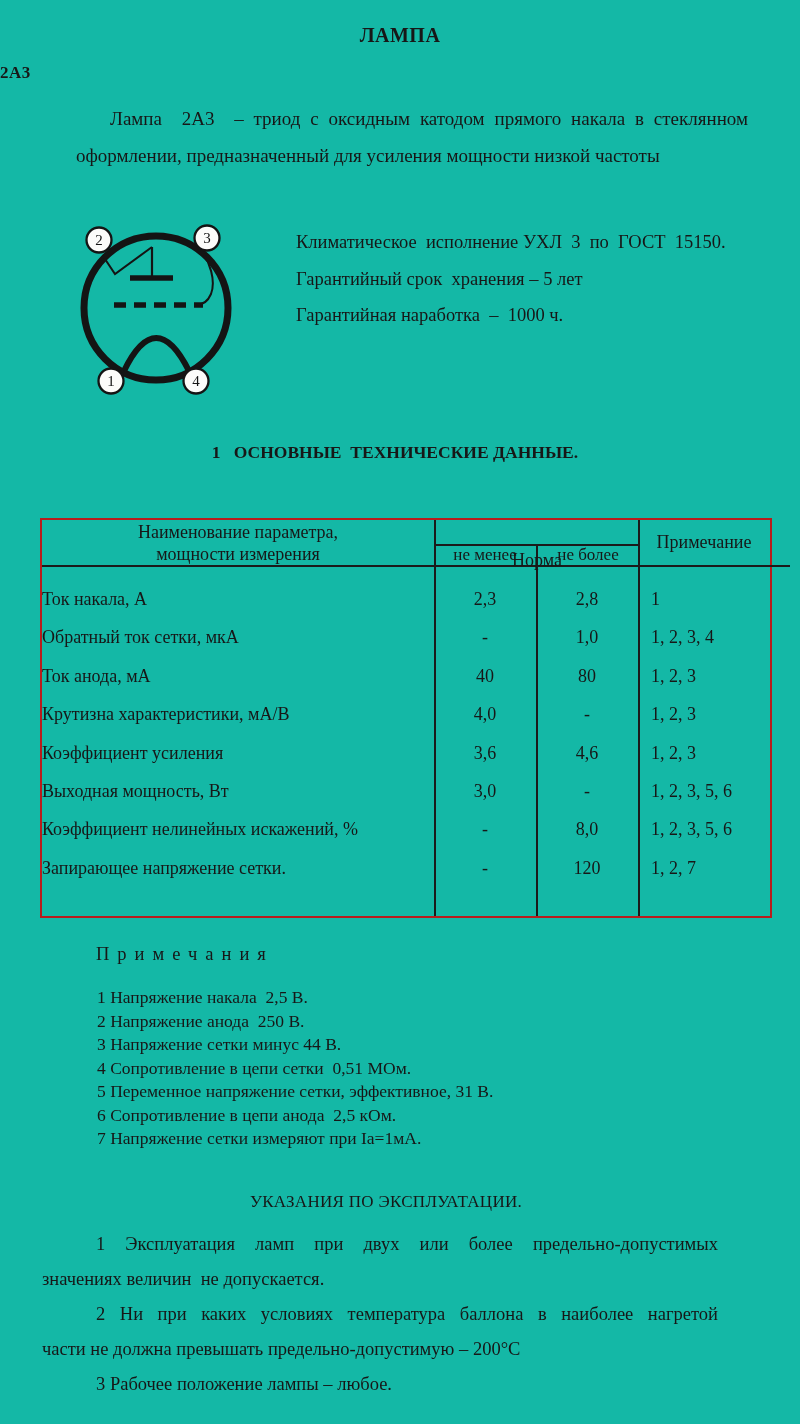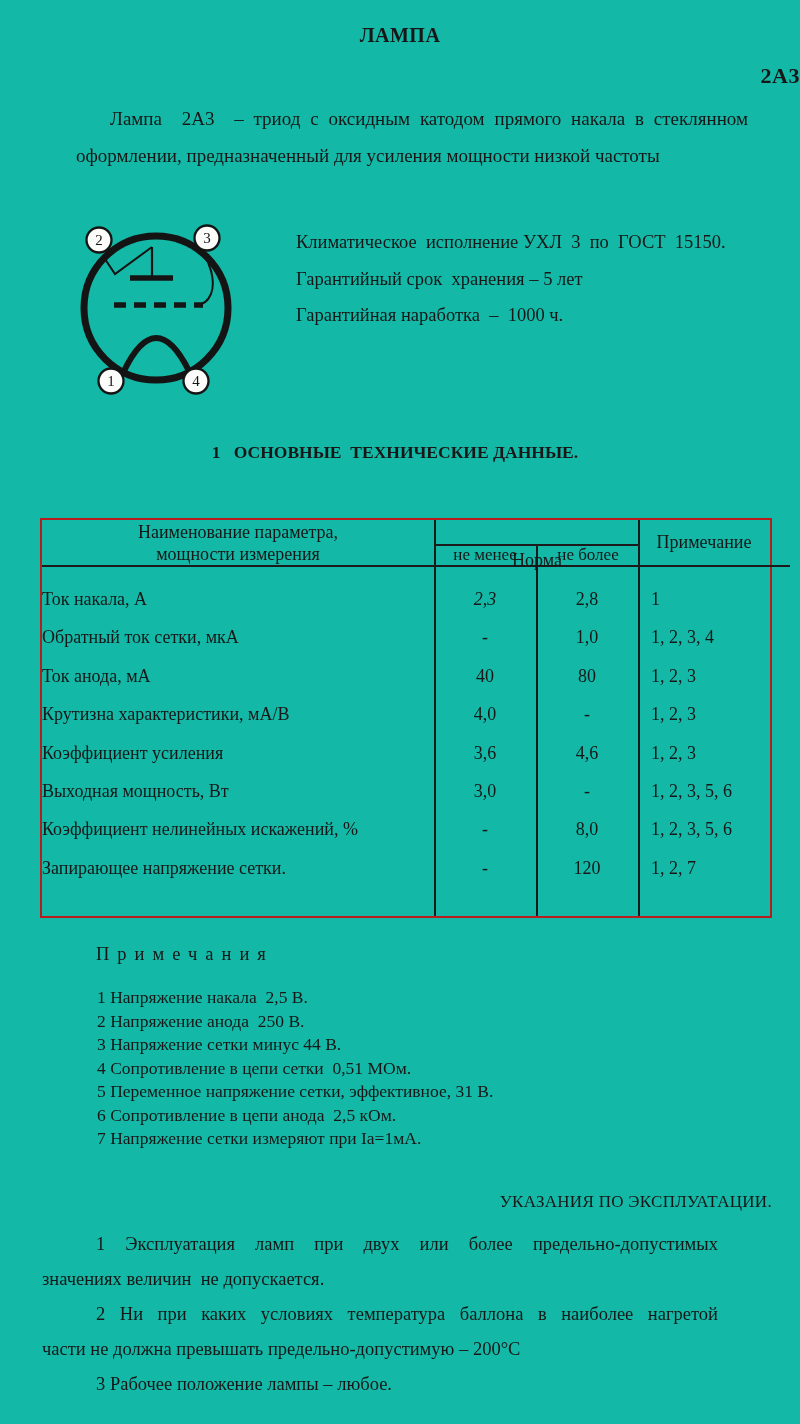--- a/index.html
+++ b/index.html
@@ -5,21 +5,21 @@
   html,body { margin:0; padding:0; background:#ffffff; }
   .page {
     position:relative; width:800px; height:1424px; overflow:hidden;
     background:#14b8a6; color:#171717;
     font-family:"Liberation Serif", "DejaVu Serif", serif;
   }
   .abs { position:absolute; }
   .pre { white-space:pre-wrap; }
 
   .doc-title   { left:0; top:24px; width:800px; text-align:center; font-weight:bold; font-size:20px; letter-spacing:.5px; }
-  .doc-subtitle{ left:0; top:63px; width:800px; text-align:right; font-weight:bold; font-size:22px; letter-spacing:.5px; }
+  .doc-subtitle{ left:0; top:63px; width:800px; text-align:left; font-weight:bold; font-size:17px; letter-spacing:.5px; }
 
   .intro { left:76px; top:100px; width:672px; font-size:19px; line-height:37px; }
   .intro .line { height:37px; }
   .indent { padding-left:34px; }
   .fill   { text-align:justify; text-align-last:justify; }
 
   .tube-svg { left:66px; top:220px; }
 
   .climate { left:296px; top:224px; width:490px; font-size:18.5px; line-height:36.5px; }
   .climate .line { height:36.5px; }
@@ -40,27 +40,27 @@
   .th-param { left:0; top:1px; width:392px; line-height:22px; }
   .th-norma { left:392px; top:1px; width:206px; line-height:22px;margin-top:28px; }
   .th-min { left:392px; top:24px; width:102px; font-size:17px; line-height:21px; }
   .th-max { left:494px; top:24px; width:104px; font-size:17px; line-height:21px; }
   .th-note { left:596px; top:12px; width:132px; }
   .tbody { position:absolute; left:0; top:47px; right:0; bottom:0; padding-top:22px; }
   .trow { display:grid; grid-template-columns:392px 102px 102px 1fr; height:38.4px; }
   .c-param { }
   .c-min, .c-max { text-align:center; }
   .c-note { padding-left:13px; }
-  .hand { font-style:italic; }
+  .hand { }
 
   .notes-heading { left:96px; top:944px; font-size:18.5px; letter-spacing:8px; }
   .notes-list { left:97px; top:986px; width:640px; font-size:17.5px; line-height:23.5px; }
   .notes-list .line { height:23.5px; white-space:pre; }
 
-  .usage-heading { left:0; top:1192px; width:772px; text-align:right; font-size:17px; letter-spacing:.3px; }
+  .usage-heading { left:0; top:1192px; width:772px; text-align:center; font-size:17px; letter-spacing:.3px; }
   .usage { left:42px; top:1227px; width:676px; font-size:18.5px; line-height:35px; }
   .usage .line { height:35px; }
   .usage .indent { padding-left:54px; }
 </style>
 </head>
 <body>
 
 <div class="page">
 
   <div class="abs doc-title">ЛАМПА</div>

